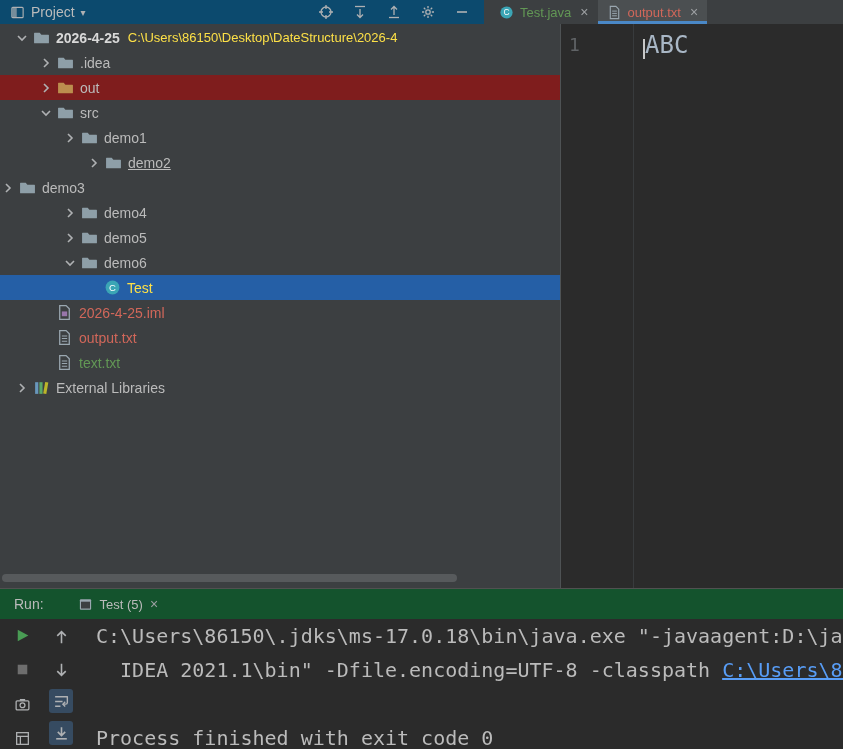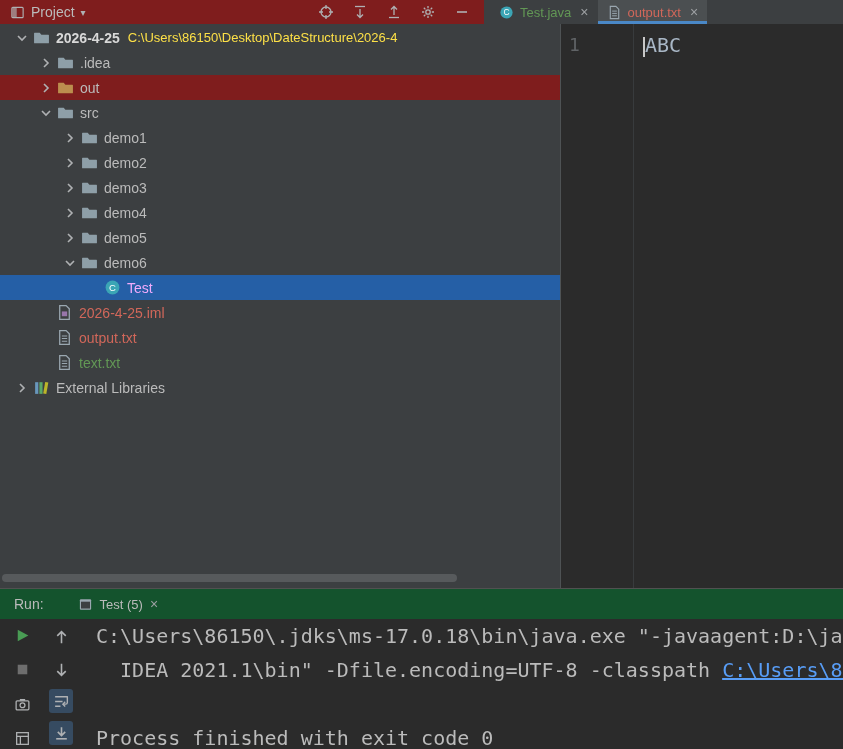--- a/index.html
+++ b/index.html
@@ -1,21 +1,21 @@
 <!DOCTYPE html>
 <html><head>
 <meta charset="utf-8">
 <style>
   *{box-sizing:border-box;margin:0;padding:0;}
   html,body{width:843px;height:749px;overflow:hidden;background:#3C3F41;
     font-family:"Liberation Sans",sans-serif;}
   .app{position:relative;width:843px;height:749px;display:flex;flex-direction:column;color:#BBBBBB;}
 
   
-  .topbar{height:24px;display:flex;align-items:stretch;background:#7f1d1d;flex:0 0 auto;}
+  .topbar{height:24px;display:flex;align-items:stretch;background:#0c4a6e;flex:0 0 auto;}
   .project-header{width:484px;flex:0 0 auto;display:flex;align-items:center;padding:0 10px;gap:6px;font-size:14px;color:#BBBBBB;}
   .tw-icon svg{width:15px;height:15px;display:block;}
   .dd-caret{font-size:10px;color:#AFB1B3;}
   .header-icons{margin-left:auto;display:flex;align-items:center;gap:18px;margin-right:4px;}
   .hicon{width:16px;height:16px;cursor:pointer;}
   .hicon svg{width:16px;height:16px;display:block;}
   .tabbar{flex:1;display:flex;align-items:stretch;background:#3C3F41;padding-left:6px;}
   .tab{display:flex;align-items:center;gap:6px;padding:0 9px;font-size:13px;position:relative;cursor:pointer;}
   .tab.selected{background:#4B4F51;}
   .tab.selected::after{content:"";position:absolute;left:0;right:0;bottom:0;height:3px;background:#4A88C7;}
@@ -33,21 +33,21 @@
   .node-icon{width:17px;height:17px;margin-right:6px;flex:0 0 auto;}
   .node-icon svg{width:17px;height:17px;display:block;}
   .tree-row.root .label{font-weight:bold;color:#D8D8D8;}
   .path{color:#fde047;font-size:13px;margin-left:8px;}
   .hscroll{position:absolute;left:2px;bottom:6px;width:478px;height:8px;}
   .hscroll .thumb{width:455px;height:8px;border-radius:4px;background:#5A5D5F;opacity:.9;}
 
   .editor{flex:1;background:#2B2B2B;border-left:1px solid #4E5254;display:flex;
     font-family:"DejaVu Sans Mono",monospace;overflow:hidden;}
   .gutter{width:73px;flex:0 0 auto;padding:10px 0 0 8px;color:#606366;font-size:18px;line-height:22px;border-right:1px solid #383B3D;}
-  .code{flex:1;padding:10px 0 0 9px;color:#A9B7C6;font-size:20px;line-height:22px;white-space:pre;}
+  .code{flex:1;padding:10px 0 0 9px;color:#A9B7C6;font-size:24px;line-height:22px;white-space:pre;}
   .caret-bar{display:inline-block;width:2px;height:20px;background:#C8C8C8;vertical-align:text-bottom;}
 
   
   .runpanel{height:161px;flex:0 0 auto;border-top:1px solid #515151;background:#14532d;display:flex;flex-direction:column;overflow:hidden;}
   .run-header{height:30px;flex:0 0 auto;display:flex;align-items:center;padding-left:14px;font-size:14px;color:#BBBBBB;}
   .run-tab{display:flex;align-items:center;gap:7px;margin-left:26px;height:100%;padding:0 8px;font-size:13px;cursor:pointer;}
   .run-tab svg{width:15px;height:15px;display:block;}
   .run-tab .close{color:#9DA0A3;font-size:14px;}
   .run-body{flex:1;display:flex;background:#2B2B2B;overflow:hidden;justify-content:space-between;}
   .strip{display:flex;flex-direction:column;align-items:center;flex:0 0 auto;padding-top:6px;}
@@ -193,34 +193,34 @@
                 <path d="M6 4l4 4-4 4" fill="none" stroke="#AFB1B3" stroke-width="1.6"></path>
               </svg>
             </span>
             <span class="node-icon">
               <svg viewBox="0 0 16 16">
                 <path d="M1.5 3.5h4.8l1.6 2h6.6a.5.5 0 01.5.5v7a.5.5 0 01-.5.5h-13a.5.5 0 01-.5-.5v-9a.5.5 0 01.5-.5z" fill="#8E9FA8"></path>
               </svg>
             </span>
             <span class="label">demo1</span>
           </div>
-          <div class="tree-row" style="padding-left: 62px;">
+          <div class="tree-row" style="padding-left: 86px; text-decoration: underline;">
             <span class="chev">
               <svg viewBox="0 0 16 16">
                 <path d="M6 4l4 4-4 4" fill="none" stroke="#AFB1B3" stroke-width="1.6"></path>
               </svg>
             </span>
             <span class="node-icon">
               <svg viewBox="0 0 16 16">
                 <path d="M1.5 3.5h4.8l1.6 2h6.6a.5.5 0 01.5.5v7a.5.5 0 01-.5.5h-13a.5.5 0 01-.5-.5v-9a.5.5 0 01.5-.5z" fill="#8E9FA8"></path>
               </svg>
             </span>
             <span class="label">demo2</span>
           </div>
-          <div class="tree-row" style="padding-left: 62px;">
+          <div class="tree-row" style="">
             <span class="chev">
               <svg viewBox="0 0 16 16">
                 <path d="M6 4l4 4-4 4" fill="none" stroke="#AFB1B3" stroke-width="1.6"></path>
               </svg>
             </span>
             <span class="node-icon">
               <svg viewBox="0 0 16 16">
                 <path d="M1.5 3.5h4.8l1.6 2h6.6a.5.5 0 01.5.5v7a.5.5 0 01-.5.5h-13a.5.5 0 01-.5-.5v-9a.5.5 0 01.5-.5z" fill="#8E9FA8"></path>
               </svg>
             </span>
@@ -265,21 +265,21 @@
             </span>
             <span class="label">demo6</span>
           </div>
           <div class="tree-row selected" style="padding-left: 104px;">
             <span class="node-icon">
               <svg viewBox="0 0 16 16">
                 <circle cx="8" cy="8" r="6.5" fill="#3BA5B5"></circle>
                 <text x="8" y="11" font-size="9" text-anchor="middle" fill="#FFFFFF" font-family="sans-serif">C</text>
               </svg>
             </span>
-            <span class="label" style="color: #f0abfc;">Test</span>
+            <span class="label" style="color: #fde047;">Test</span>
           </div>
           <div class="tree-row" style="padding-left: 56px;">
             <span class="node-icon">
               <svg viewBox="0 0 16 16">
                 <path d="M3.5 1.5h6l3 3v10h-9z" fill="none" stroke="#9AA7B0" stroke-width="1.2"></path>
                 <rect x="5.5" y="7" width="5" height="4.5" fill="#9876AA"></rect>
               </svg>
             </span>
             <span class="label" style="color: rgb(209, 103, 90);">2026-4-25.iml</span>
           </div>

